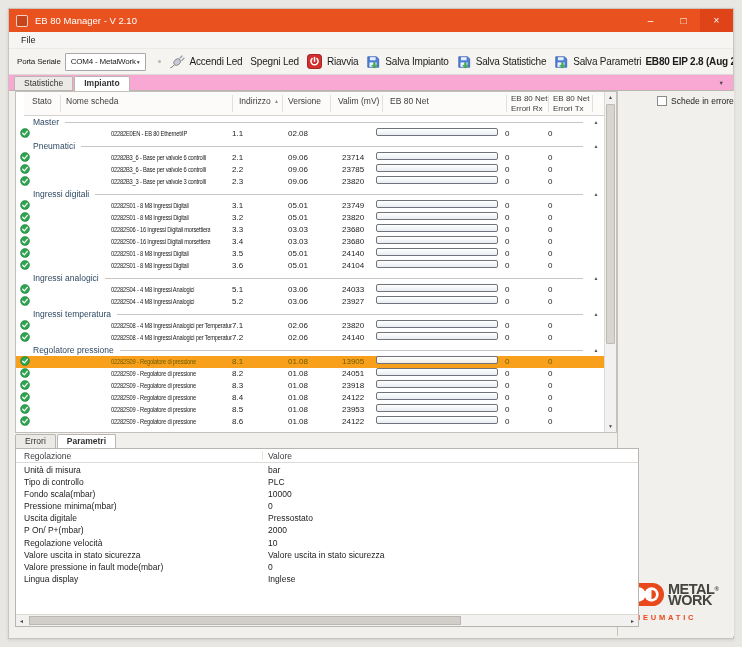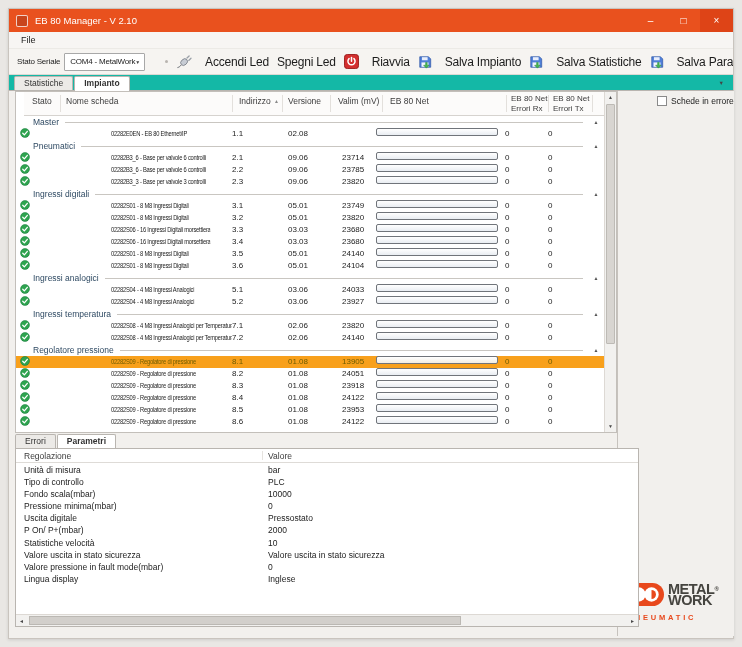--- a/index.html
+++ b/index.html
@@ -23,30 +23,30 @@
   .menubar { height:17px; background:#f7f5f3; display:flex; align-items:center;
              padding-left:7px; font-size:9px; border-bottom:1px solid #eceae6; }
   .menu-item { padding:0 5px; color:#1c1c1c; }
 
   .toolbar { height:26px; background:#f6f4f1; border-bottom:1px solid #dcd8d3;
              display:flex; align-items:center; padding:0 8px; font-size:7.5px;
              letter-spacing:-.2px; color:#1c1c1c; white-space:nowrap; overflow:hidden; }
   .tb-label { margin-right:4px; font-size:8px; }
   .combo { width:106px; height:18px; background:#fff; border:1px solid #a8a8a8; border-radius:1px;
            display:flex; align-items:center; justify-content:space-between;
-           padding:0 4px 0 5px; margin-right:16px; font-size:8px; }
+           padding:0 4px 0 5px; margin-right:8px; font-size:8px; }
   .combo-arrow { font-size:5px; color:#444; }
   .tb-sep { width:3px; height:3px; border-radius:50%; background:#b9b5b0; margin:0 4px; flex:none; }
   #toolbar-buttons { display:flex; align-items:center; }
-  .tb-btn { display:flex; align-items:center; gap:13px; padding:2px 4px; font-size:12px; }
+  .tb-btn { display:flex; align-items:center; gap:5px; padding:2px 4px; font-size:10px; }
   .tb-ico { line-height:0; display:inline-flex; }
   .firmware { margin-left:auto; font-weight:bold; font-size:10px; letter-spacing:-.2px; flex:none; }
 
   
-  .tabstrip { height:16px; background:#14b8a6; border-bottom:1px solid #b9b5b0;
+  .tabstrip { height:16px; background:#f9a8d4; border-bottom:1px solid #b9b5b0;
               display:flex; align-items:flex-end; padding-left:5px; position:relative; }
   #main-tabs { display:flex; }
   .tab { height:14px; line-height:13px; padding:0 9px; font-size:8.5px; background:#eceae7;
          border:1px solid #b9b5b0; border-bottom:none; border-radius:2px 2px 0 0;
          margin-right:1px; color:#333; }
   .tab.active { background:#fff; font-weight:bold; height:15px; margin-bottom:-1px; }
   .strip-arrow { position:absolute; right:9px; bottom:4px; font-size:5.5px; color:#444; }
 
   
   .grid-box { position:absolute; left:6px; top:82px; width:602px; height:342px;
@@ -139,21 +139,21 @@
       <div class="win-btn">□</div>
       <div class="win-btn close">×</div>
     </div>
   </div>
 
   <div class="menubar">
     <span class="menu-item">File</span>
   </div>
 
   <div class="toolbar">
-    <span class="tb-label">Stato Seriale</span>
+    <span class="tb-label">Porta Seriale</span>
     <div class="combo">
       <span>COM4 - MetalWork</span>
       <span class="combo-arrow">▼</span>
     </div>
     <div class="tb-sep"></div>
     <div id="toolbar-buttons">
         <div class="tb-btn">
     <span class="tb-ico">
             <svg width="16" height="14" viewBox="0 0 17 15">
               <path d="M1.5 13.5c2-.5 3-1.5 4-2.8" stroke="#5a5f66" stroke-width="1" fill="none"></path>
@@ -600,21 +600,21 @@
   </div>
         <div class="prow">
     <span class="p-desc">Uscita digitale</span>
     <span class="p-val">Pressostato</span>
   </div>
         <div class="prow">
     <span class="p-desc">P On/ P+(mbar)</span>
     <span class="p-val">2000</span>
   </div>
         <div class="prow">
-    <span class="p-desc">Statistiche velocità</span>
+    <span class="p-desc">Regolazione velocità</span>
     <span class="p-val">10</span>
   </div>
         <div class="prow">
     <span class="p-desc">Valore uscita in stato sicurezza</span>
     <span class="p-val">Valore uscita in stato sicurezza</span>
   </div>
         <div class="prow">
     <span class="p-desc">Valore pressione in fault mode(mbar)</span>
     <span class="p-val">0</span>
   </div>

